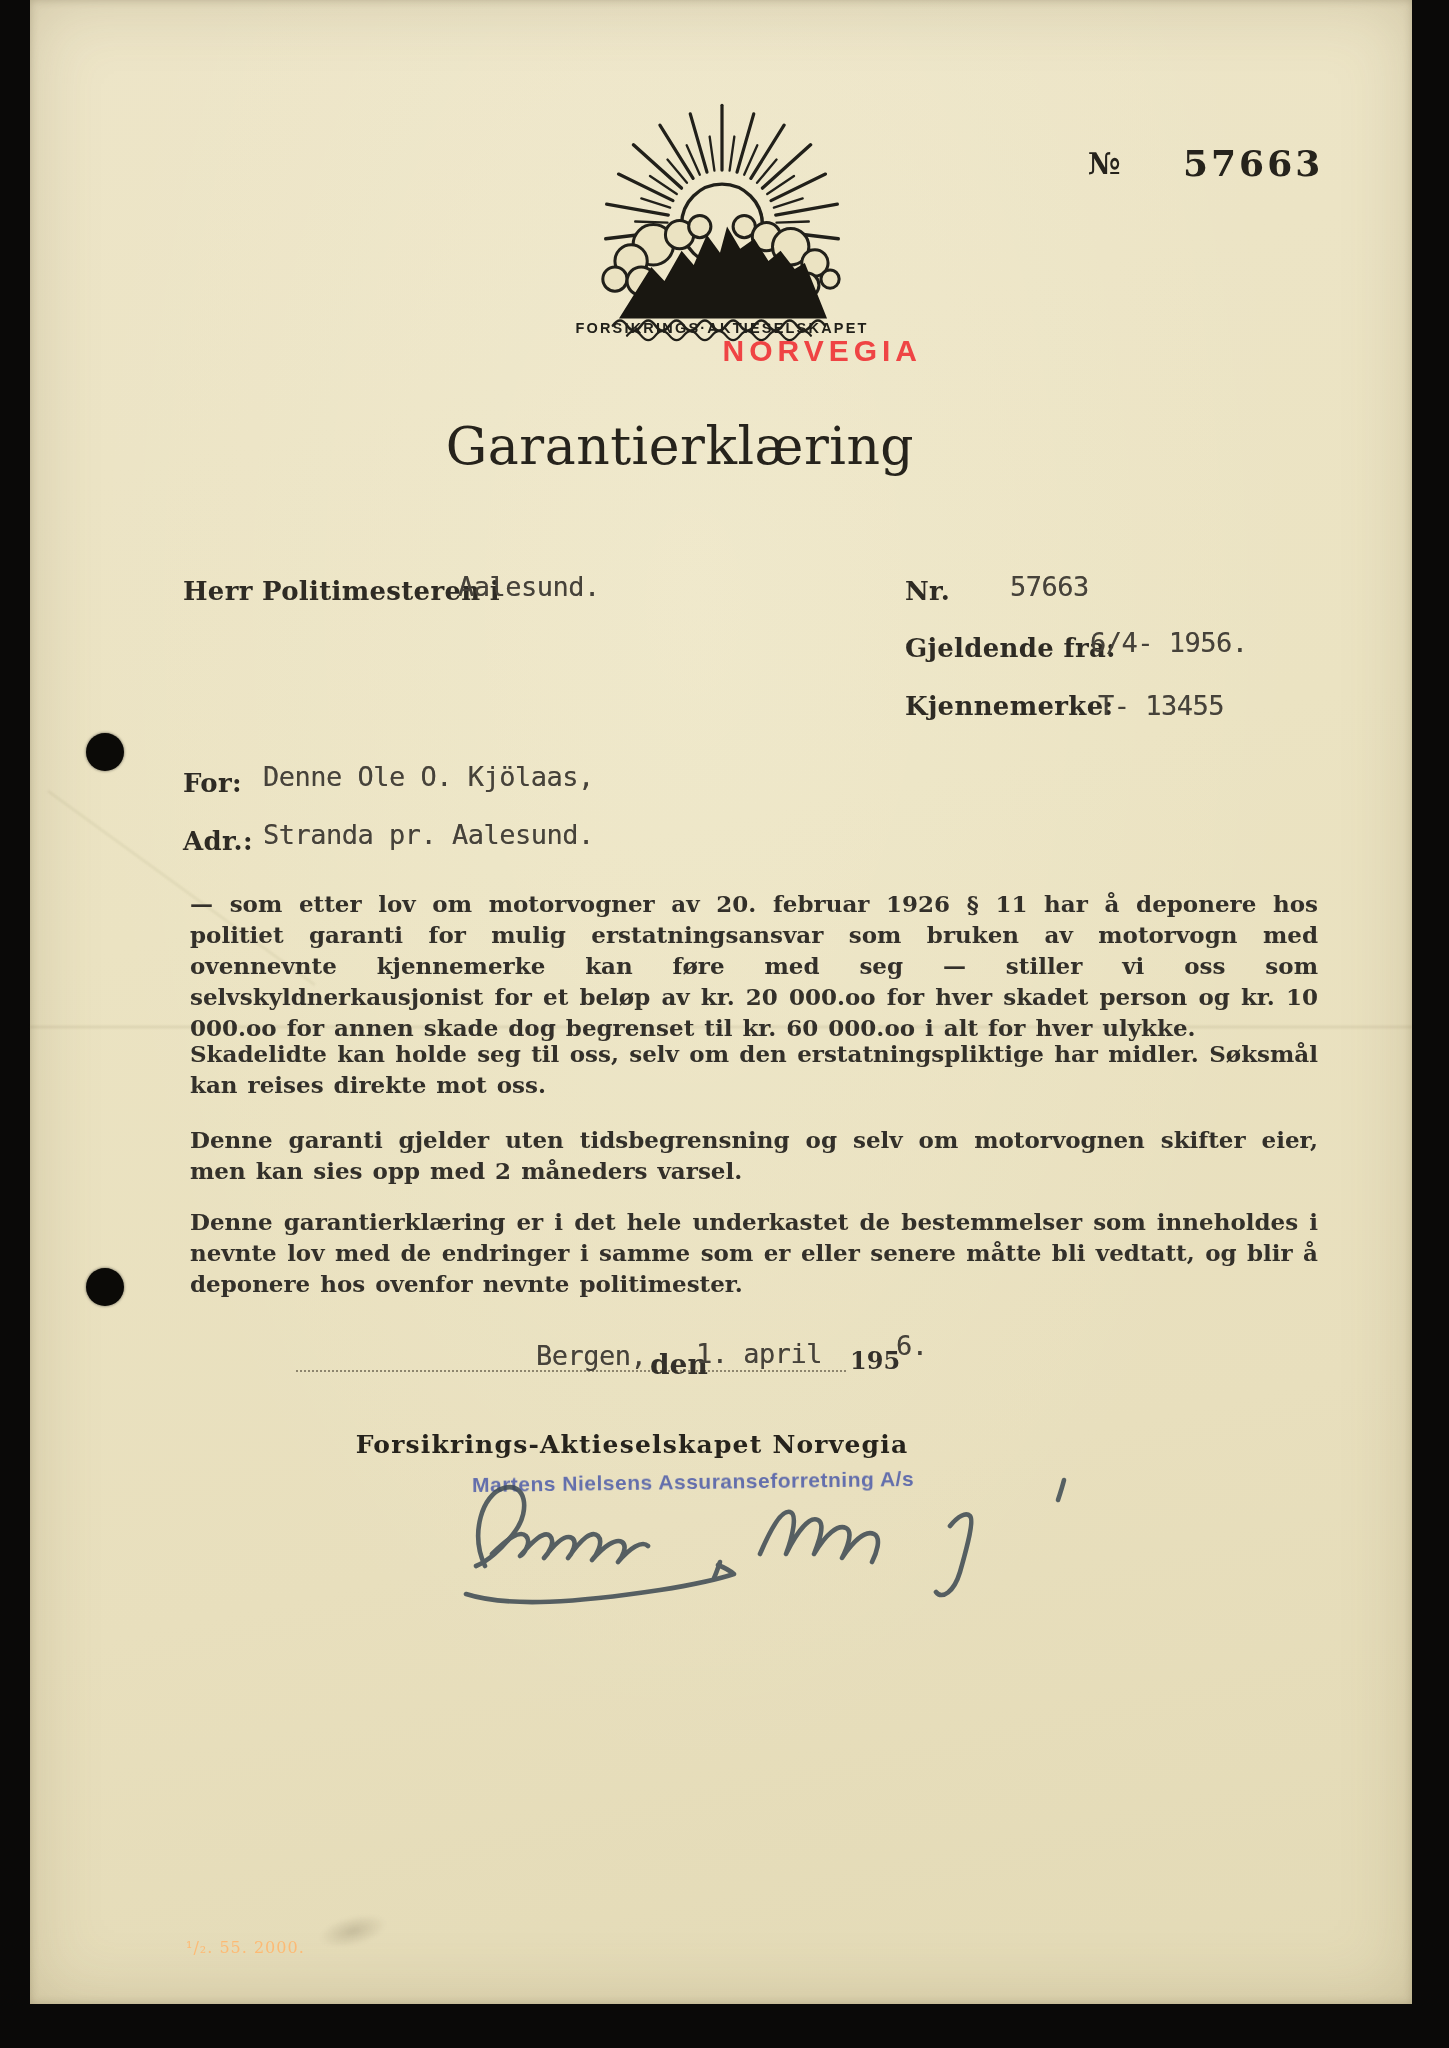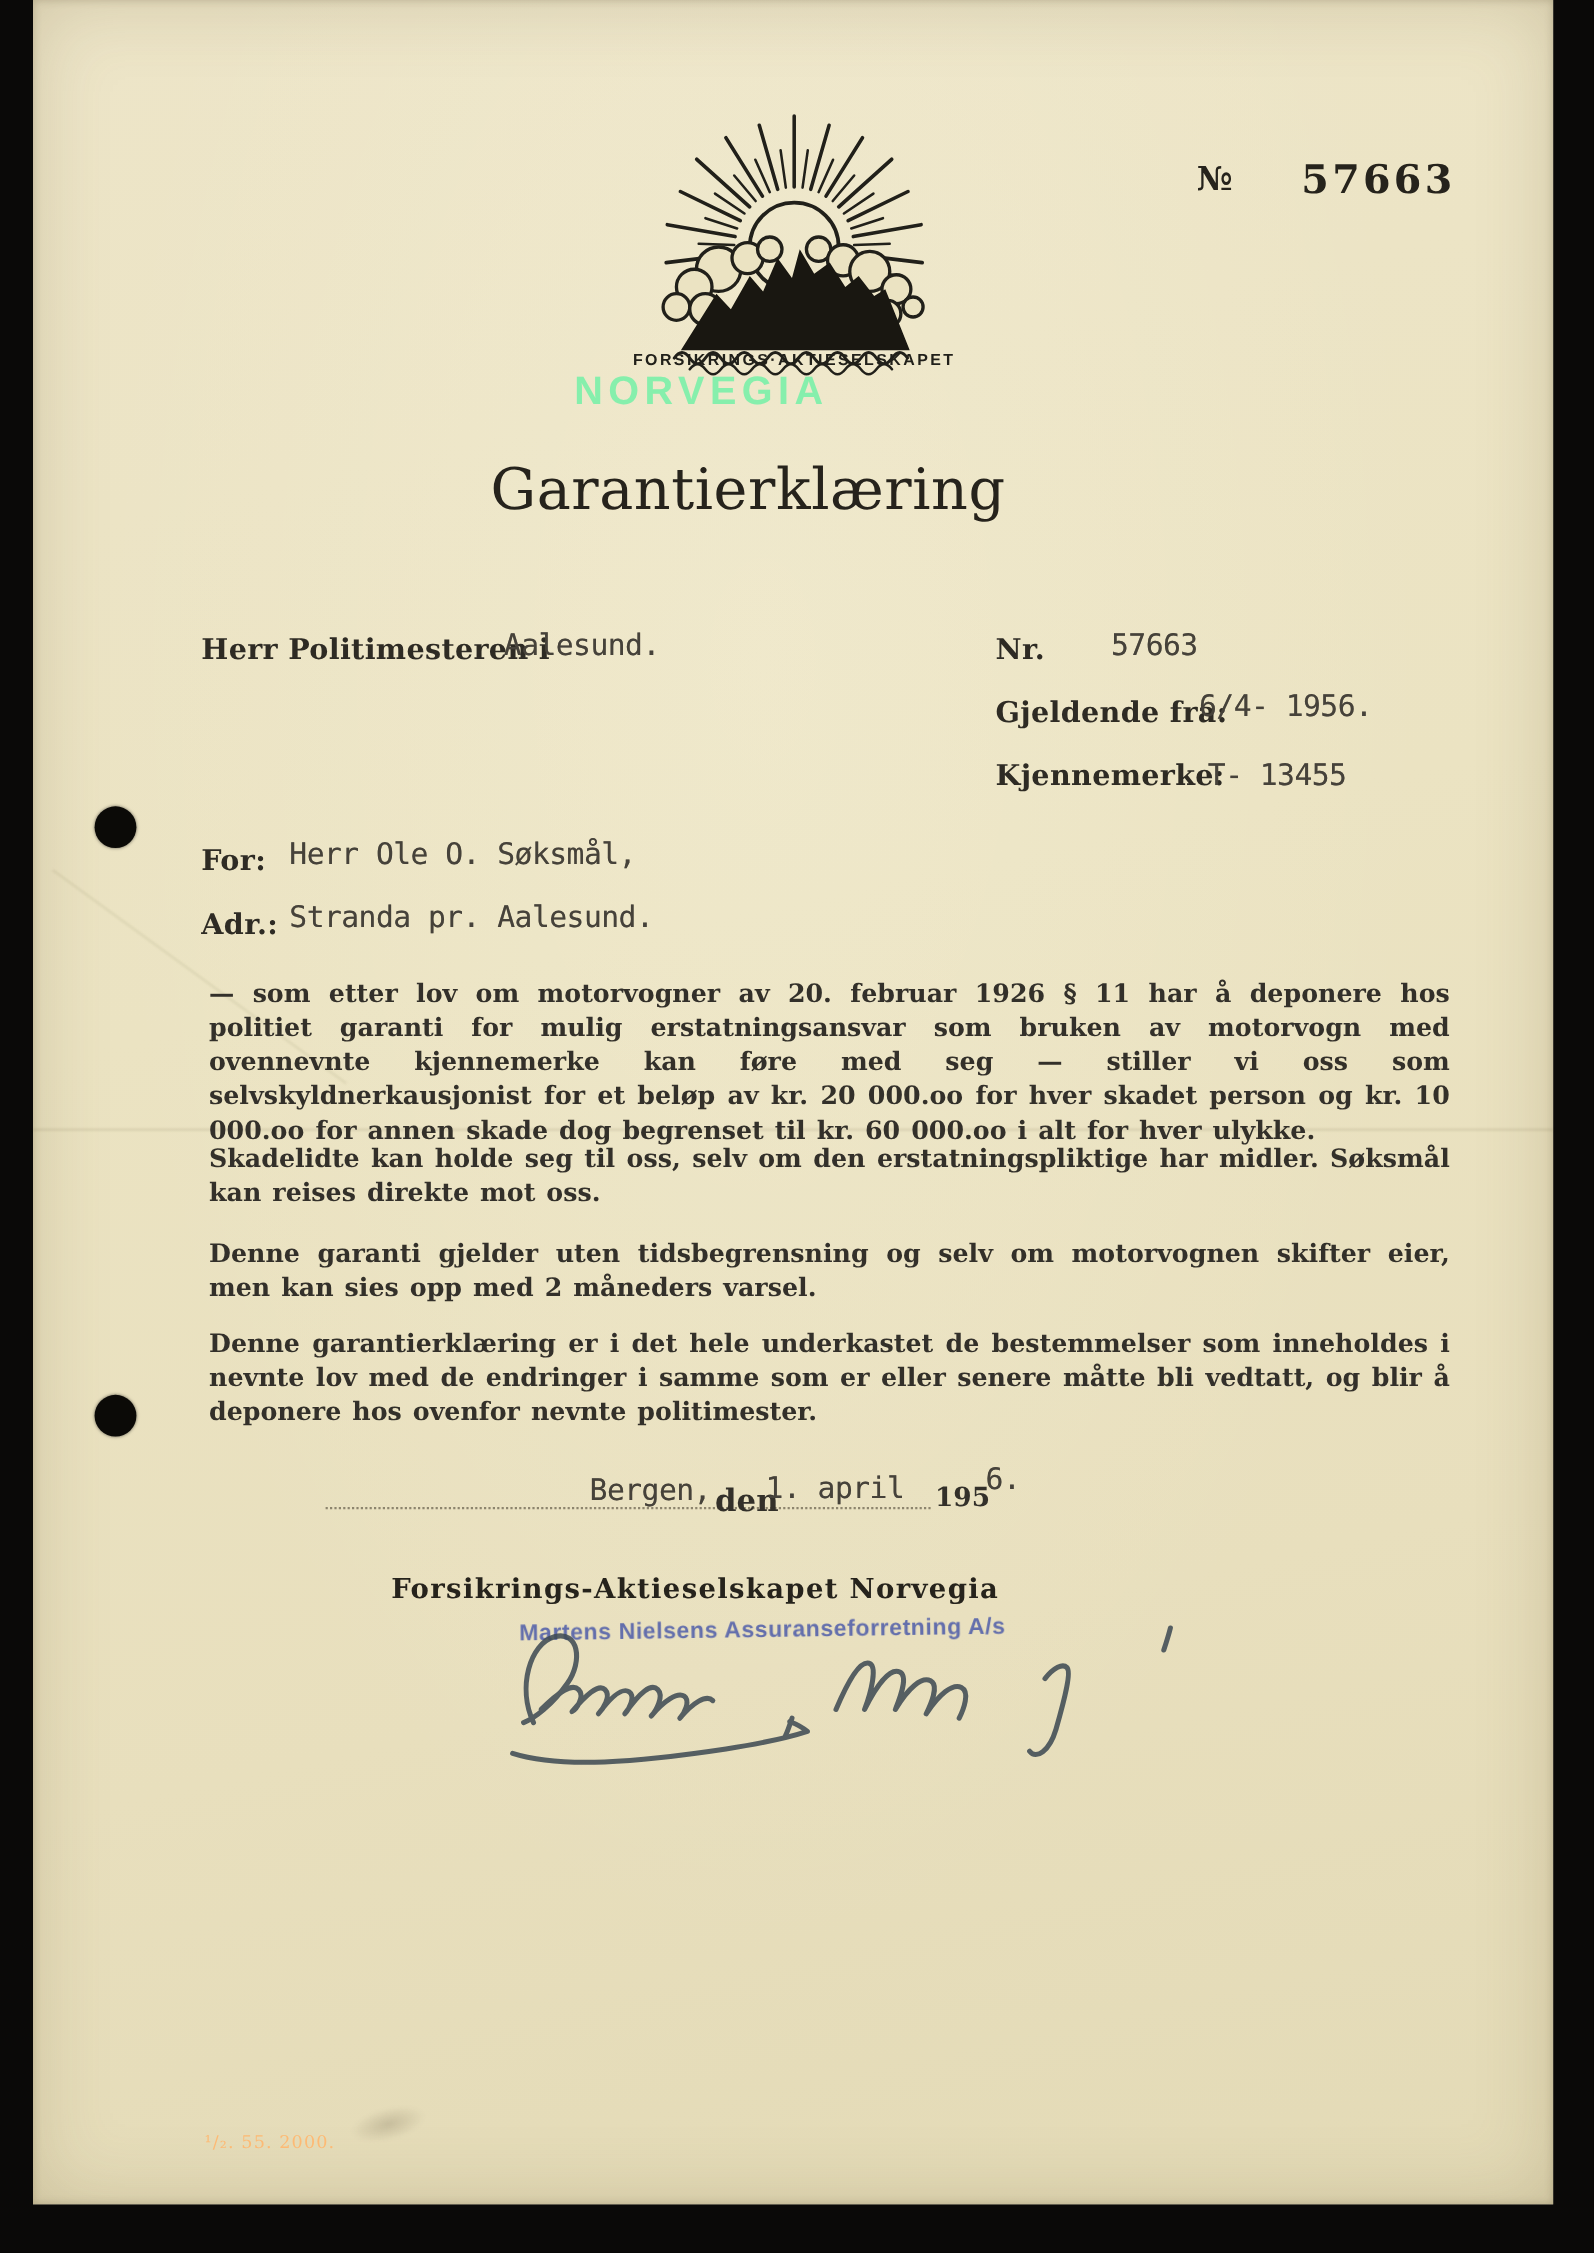--- a/index.html
+++ b/index.html
@@ -12,22 +12,22 @@
          box-shadow: inset 0 0 70px rgba(110,92,52,0.22), inset 0 0 8px rgba(70,58,32,0.25);}
   .content{position:absolute;left:0;top:0;width:1449px;height:2048px;}
   .abs{position:absolute;}
   .lbl{font-weight:700;color:#2e2b24;font-size:26px;letter-spacing:0.3px;}
   .type{font-family:"DejaVu Sans Mono","Liberation Mono",monospace;color:#46423a;
         font-size:27px;letter-spacing:-0.5px;text-shadow:0 0 0.6px rgba(70,66,58,0.55);}
   .numero-label{font-size:30px;font-weight:700;color:#26231c;}
   .numero-value{font-size:36px;font-weight:700;letter-spacing:3px;color:#26231c;}
   .logo-line1{width:400px;text-align:center;font-family:"Liberation Sans","DejaVu Sans",sans-serif;
               font-weight:700;font-size:14.5px;letter-spacing:2.2px;color:#21201a;}
-  .logo-line2{width:400px;text-align:left;font-family:"Liberation Sans","DejaVu Sans",sans-serif;
-              font-weight:700;font-size:36px;letter-spacing:5px;color:#86efac;}
+  .logo-line2{width:400px;text-align:right;font-family:"Liberation Sans","DejaVu Sans",sans-serif;
+              font-weight:700;font-size:30px;letter-spacing:5px;color:#ef4444;}
   .title{width:760px;text-align:center;font-size:52px;font-weight:500;letter-spacing:0.5px;color:#26231c;}
   .para{width:1128px;font-size:23px;line-height:31px;font-weight:600;color:#33302a;
         text-align:justify;word-spacing:2px;}
   .company-sig{width:600px;text-align:center;font-size:25px;font-weight:700;letter-spacing:1.2px;color:#26231c;}
   .stamp{font-family:"Liberation Sans","DejaVu Sans",sans-serif;font-weight:700;font-size:21px;
          letter-spacing:0.5px;color:#4656a8;opacity:0.82;filter:blur(0.7px);
          transform:rotate(-0.8deg);white-space:nowrap;}
   .dotted-rule{border-bottom:2px dotted #6f6753;opacity:0.75;}
   .small-print{font-size:28px;font-weight:600;color:#33302a;}
   .imprint{font-size:16px;color:#fdba74;letter-spacing:1px;}
@@ -115,21 +115,21 @@
     <span class="abs type" style="left:458px;top:571px;">Aalesund.</span>
 
     <span class="abs lbl" style="left:905px;top:576px;">Nr.</span>
     <span class="abs type" style="left:1010px;top:571px;">57663</span>
     <span class="abs lbl" style="left:905px;top:633px;">Gjeldende fra:</span>
     <span class="abs type" style="left:1090px;top:627px;">6/4- 1956.</span>
     <span class="abs lbl" style="left:905px;top:691px;">Kjennemerke:</span>
     <span class="abs type" style="left:1098px;top:690px;">T- 13455</span>
 
     <span class="abs lbl" style="left:183px;top:768px;">For:</span>
-    <span class="abs type" style="left:263px;top:761px;">Herr Ole O. Søksmål,</span>
+    <span class="abs type" style="left:263px;top:761px;">Denne Ole O. Kjölaas,</span>
     <span class="abs lbl" style="left:183px;top:826px;">Adr.:</span>
     <span class="abs type" style="left:263px;top:819px;">Stranda pr. Aalesund.</span>
 
     <div class="abs para" style="left:190px;top:888px;">— som etter lov om motorvogner av 20. februar 1926 § 11 har å deponere hos politiet garanti for mulig erstatningsansvar som bruken av motorvogn med ovennevnte kjennemerke kan føre med seg — stiller vi oss som selvskyldnerkausjonist for et beløp av kr. 20 000.oo for hver skadet person og kr. 10 000.oo for annen skade dog begrenset til kr. 60 000.oo i alt for hver ulykke.</div>
     <div class="abs para" style="left:190px;top:1038px;">Skadelidte kan holde seg til oss, selv om den erstatningspliktige har midler. Søksmål kan reises direkte mot oss.</div>
     <div class="abs para" style="left:190px;top:1124px;">Denne garanti gjelder uten tidsbegrensning og selv om motorvognen skifter eier, men kan sies opp med 2 måneders varsel.</div>
     <div class="abs para" style="left:190px;top:1206px;">Denne garantierklæring er i det hele underkastet de bestemmelser som inneholdes i nevnte lov med de endringer i samme som er eller senere måtte bli vedtatt, og blir å deponere hos ovenfor nevnte politimester.</div>
 
     <div class="abs dotted-rule" style="left:296px;top:1352px;width:550px;height:18px;"></div>
     <span class="abs type" style="left:536px;top:1340px;">Bergen,</span>

